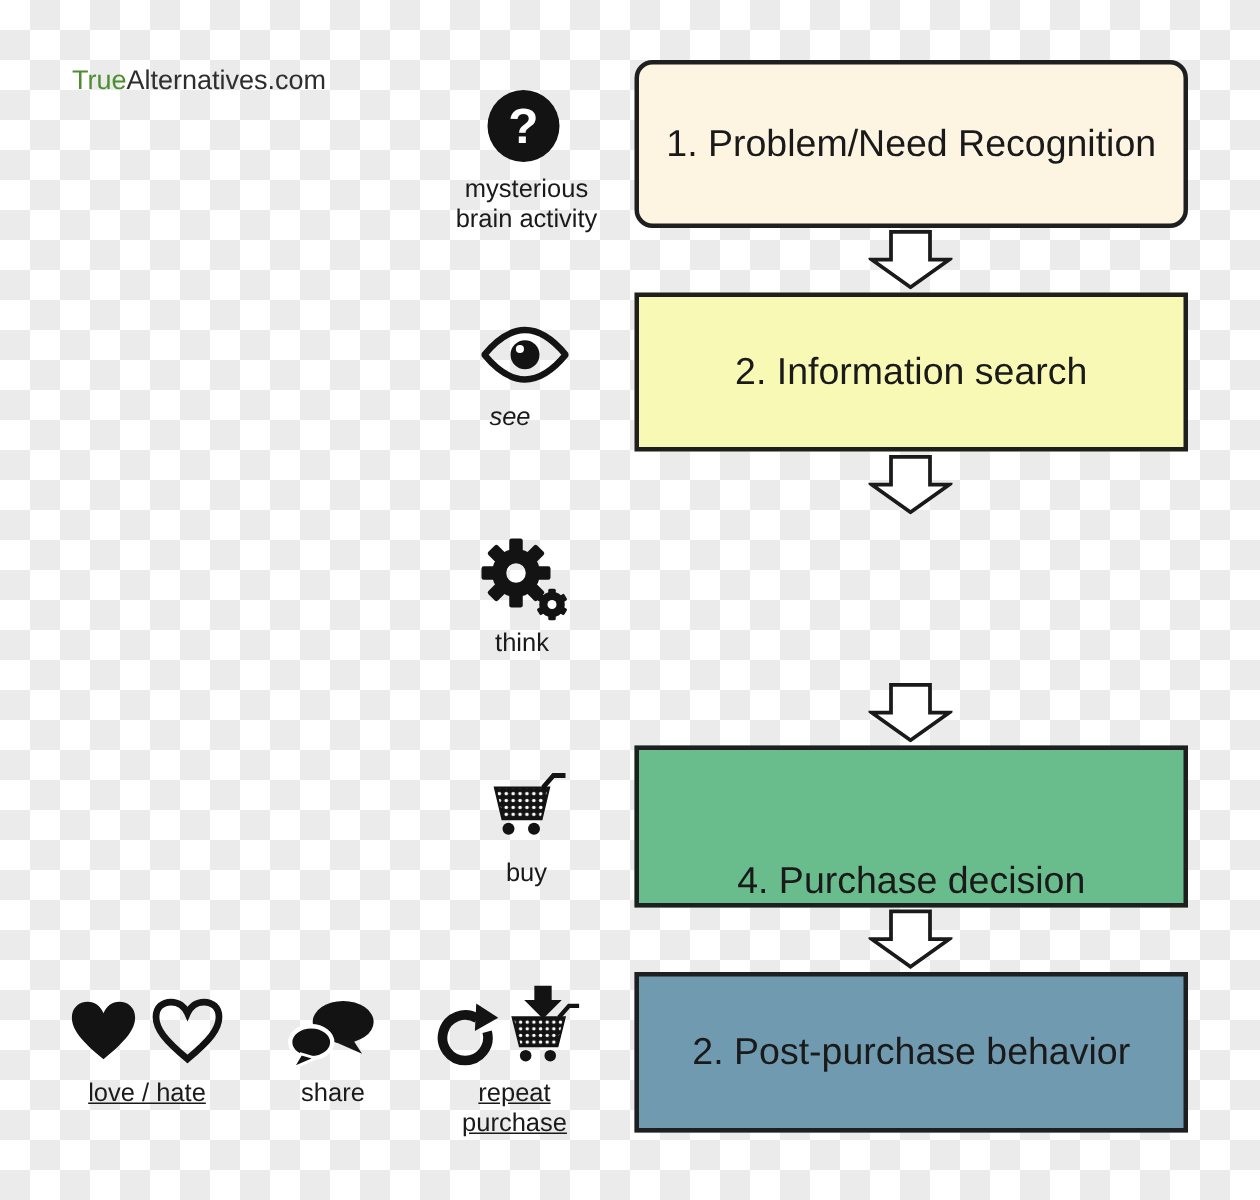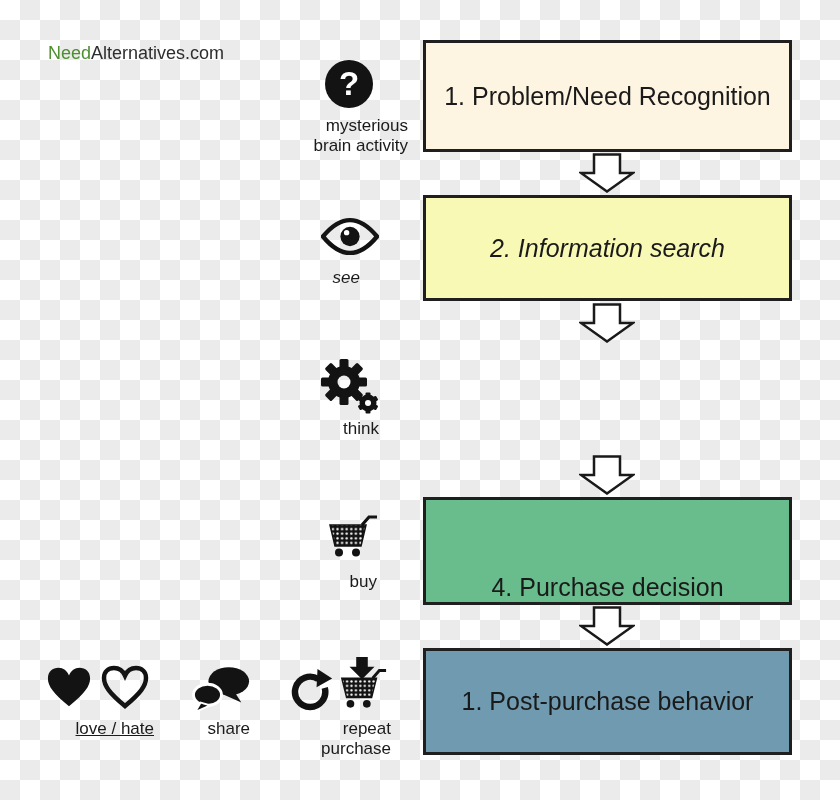--- a/index.html
+++ b/index.html
@@ -15,76 +15,76 @@
   .logo{position:absolute;left:48px;top:43px;font-size:18px;letter-spacing:0;}
   .logo .green{color:#4d8f2f;}
   .logo .dark{color:#2e2e2e;}
 
   .stage-box{
     position:absolute;left:423px;width:369px;
     border:3px solid #1f1f1f;box-sizing:border-box;
     display:flex;align-items:center;justify-content:center;
     font-size:25px;color:#1a1a1a;text-align:center;
   }
-  .box1{top:40px;height:112px;}
-  .box2{top:195px;height:106px;font-style:italic;}
+  .box1{top:40px;height:112px;border-radius:12px;}
+  .box2{top:195px;height:106px;}
   .box3{top:345px;height:107px;}
   .box4{top:497px;height:108px;}
   .box5{top:648px;height:107px;}
 
   .flow-arrow{position:absolute;left:579px;width:56px;height:40px;}
   .a1{top:153px;} .a2{top:303px;} .a3{top:455px;} .a4{top:606px;}
 
   .icon{position:absolute;}
   .q-circle{
     left:325px;top:60px;width:48px;height:48px;border-radius:50%;
     background:#131313;display:flex;align-items:center;justify-content:center;
     color:#ffffff;font-size:33px;font-weight:bold;
   }
   .caption{
     position:absolute;font-size:17px;color:#1a1a1a;
-    text-align:right;line-height:1.2;
+    text-align:center;line-height:1.2;
   }
   .cap-mysterious{left:294px;top:116px;width:114px;}
   .cap-see{left:320px;top:268px;width:40px;font-style:italic;}
   .cap-think{left:317px;top:419px;width:62px;}
   .cap-buy{left:325px;top:572px;width:52px;}
   .cap-love{left:42px;top:719px;width:112px;text-decoration:underline;}
   .cap-share{left:194px;top:719px;width:56px;}
-  .cap-repeat{left:295px;top:719px;width:96px;}
+  .cap-repeat{left:295px;top:719px;width:96px;text-decoration:underline;}
 
   .eye-icon{left:321px;top:217px;}
   .gears-icon{left:318px;top:356px;}
   .cart-icon{left:326px;top:513px;}
   .heart-filled{left:46px;top:665px;}
   .heart-outline{left:101px;top:665px;}
   .bubbles-icon{left:192px;top:665px;}
   .circ-arrow{left:290px;top:665px;}
   .repeat-cart{left:336px;top:657px;}
 </style>
 </head>
 <body>
 
 <div class="canvas">
 
   <div class="logo">
-    <span class="green">Need</span><span class="dark">Alternatives.com</span>
+    <span class="green">True</span><span class="dark">Alternatives.com</span>
   </div>
 
   <div class="stage-box box1" style="background-color: rgb(253, 245, 225);">
     <span>1. Problem/Need Recognition</span>
   </div>
   <div class="stage-box box2" style="background-color: rgb(249, 249, 182);">
     <span>2. Information search</span>
   </div>
   <div class="stage-box box4" style="background-color: rgb(105, 188, 140); align-items: flex-end;">
     <span>4. Purchase decision</span>
   </div>
   <div class="stage-box box5" style="background-color: rgb(111, 154, 176);">
-    <span>1. Post-purchase behavior</span>
+    <span>2. Post-purchase behavior</span>
   </div>
 
   <svg class="flow-arrow a1" viewBox="0 0 56 40">
     <polygon points="15,1.5 41,1.5 41,20 54,20 28,38.5 2,20 15,20" fill="#ffffff" stroke="#1a1a1a" stroke-width="2.5"></polygon>
   </svg>
   <svg class="flow-arrow a2" viewBox="0 0 56 40">
     <polygon points="15,1.5 41,1.5 41,20 54,20 28,38.5 2,20 15,20" fill="#ffffff" stroke="#1a1a1a" stroke-width="2.5"></polygon>
   </svg>
   <svg class="flow-arrow a3" viewBox="0 0 56 40">
     <polygon points="15,1.5 41,1.5 41,20 54,20 28,38.5 2,20 15,20" fill="#ffffff" stroke="#1a1a1a" stroke-width="2.5"></polygon>

